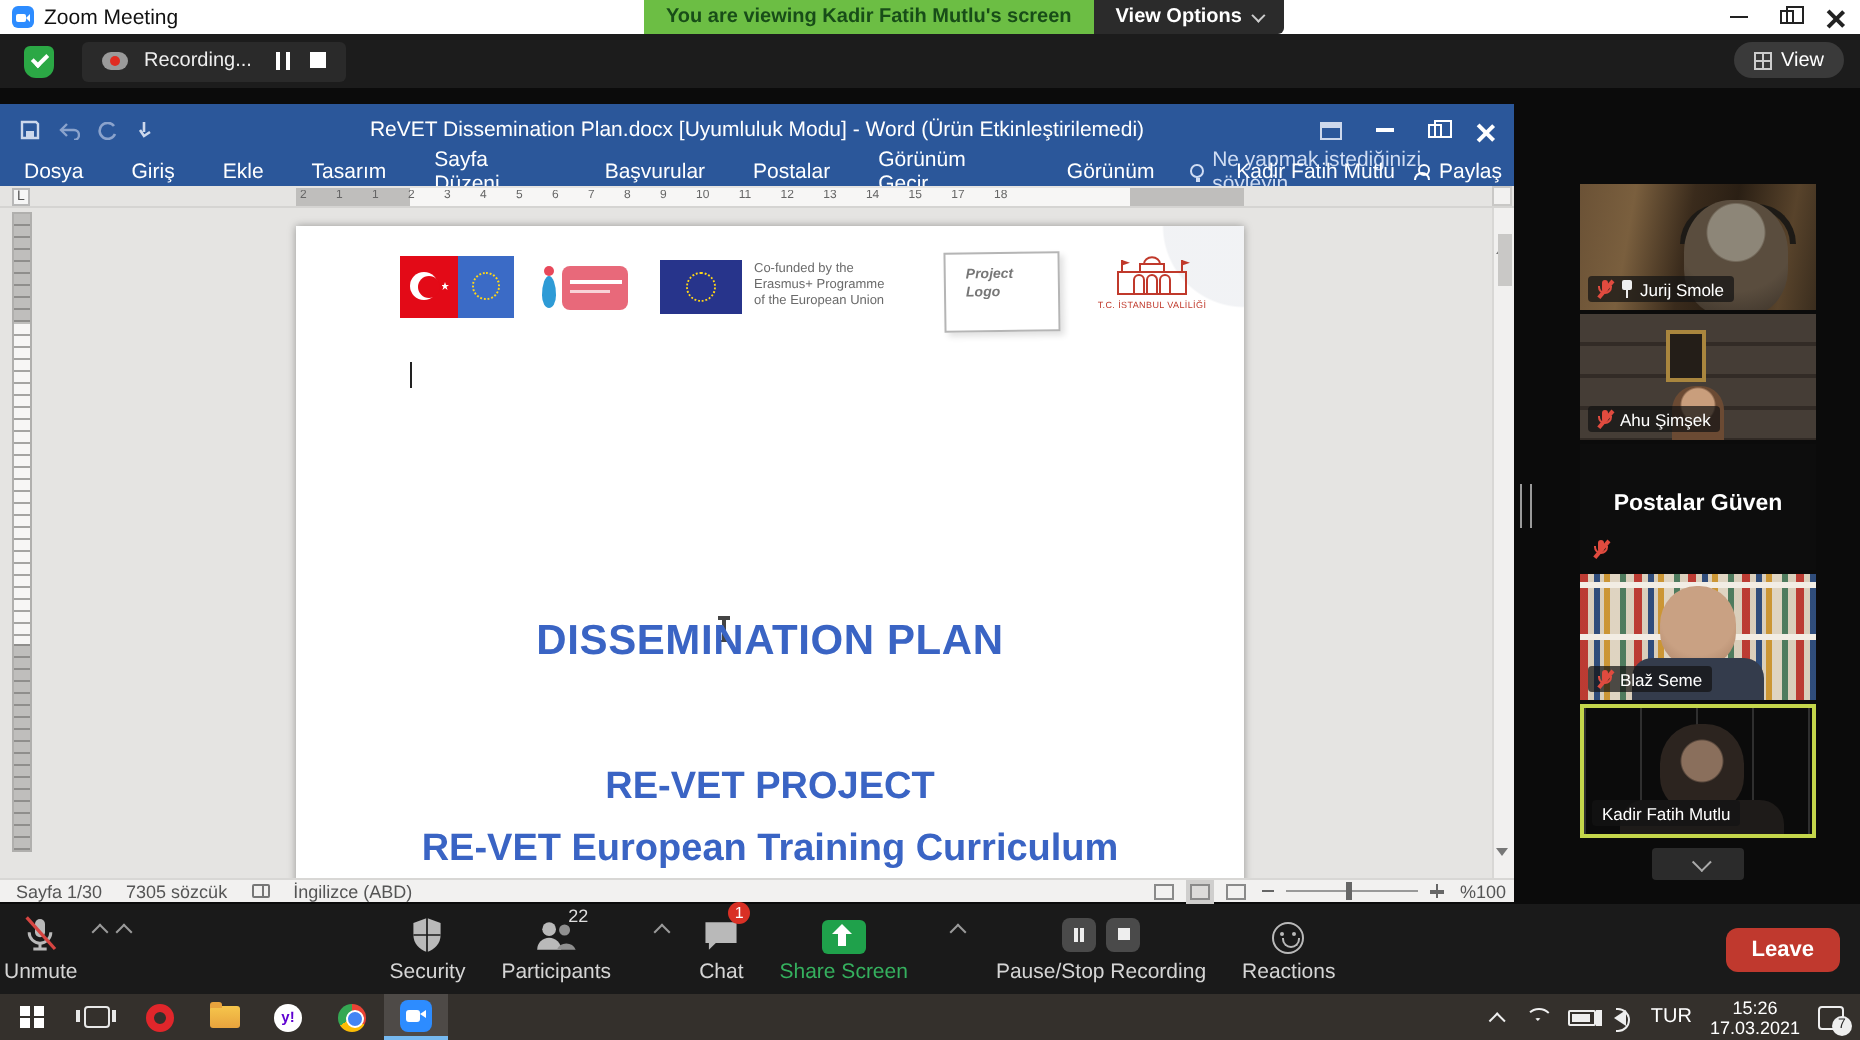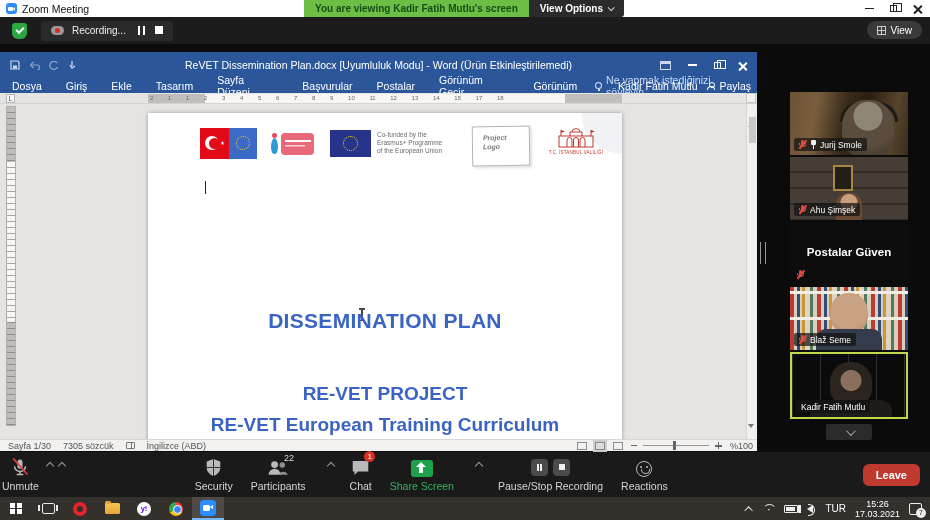--- a/index.html
+++ b/index.html
@@ -10,21 +10,21 @@
   
   .ztitle { position:absolute; top:0; left:0; width:930px; height:17px; background:#fff;
             display:flex; align-items:center; }
   .zapp { display:flex; align-items:center; gap:5px; padding-left:6px; }
   .zlogo { width:11px; height:11px; border-radius:3px; background:#2D8CFF; position:relative; }
   .zlogo::before { content:''; position:absolute; left:2px; top:3.5px; width:4.5px; height:4px;
                    background:#fff; border-radius:1px; }
   .zlogo::after { content:''; position:absolute; left:7px; top:3.5px; border-top:2px solid transparent;
                   border-bottom:2px solid transparent; border-right:2.5px solid #fff; }
   .ztitle-text { font-size:10.5px; color:#111; }
-  .banner-wrap { position:absolute; left:304px; top:0; height:17px; display:flex; }
+  .banner-wrap { position:absolute; left:322px; top:0; height:17px; display:flex; }
   .banner { background:#6CBE44; color:#184D18; font-size:10px; font-weight:bold;
             display:flex; align-items:center; padding:0 11px; }
   .viewopts { background:#2b2b2b; color:#fff; font-size:10px; font-weight:bold; display:flex;
               align-items:center; gap:5px; padding:0 11px; border-radius:0 0 3px 0; cursor:pointer; }
   .chev-dn { width:5px; height:5px; border-right:1.5px solid #ccc; border-bottom:1.5px solid #ccc;
              transform:rotate(45deg) translateY(-1px); }
   .winctl { position:absolute; right:8px; top:0; height:17px; display:flex; align-items:center; gap:16px; }
   .wc-min { width:9px; height:1.5px; background:#222; }
   .wc-rest { width:7px; height:7px; border:1px solid #222; position:relative; background:#fff; }
   .wc-rest::before { content:''; position:absolute; left:1.5px; top:-3px; width:7px; height:7px;

